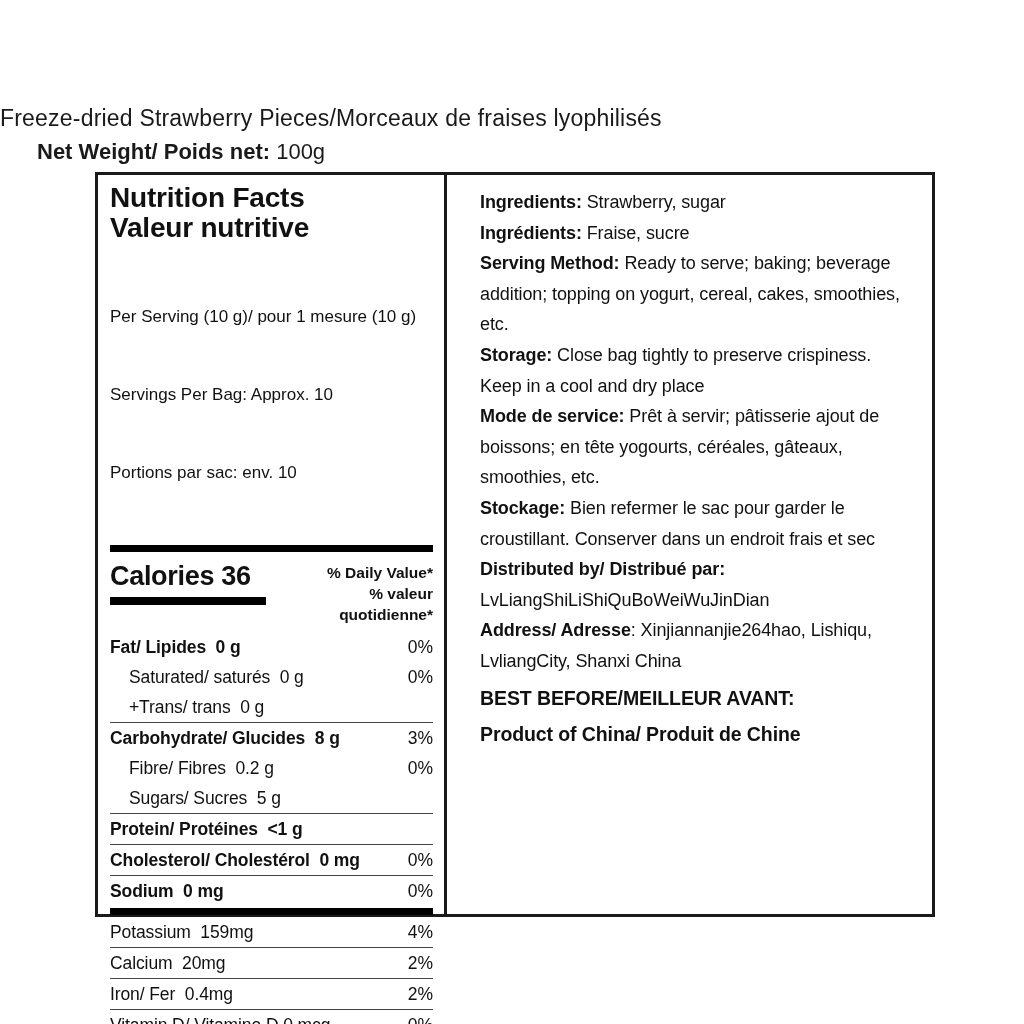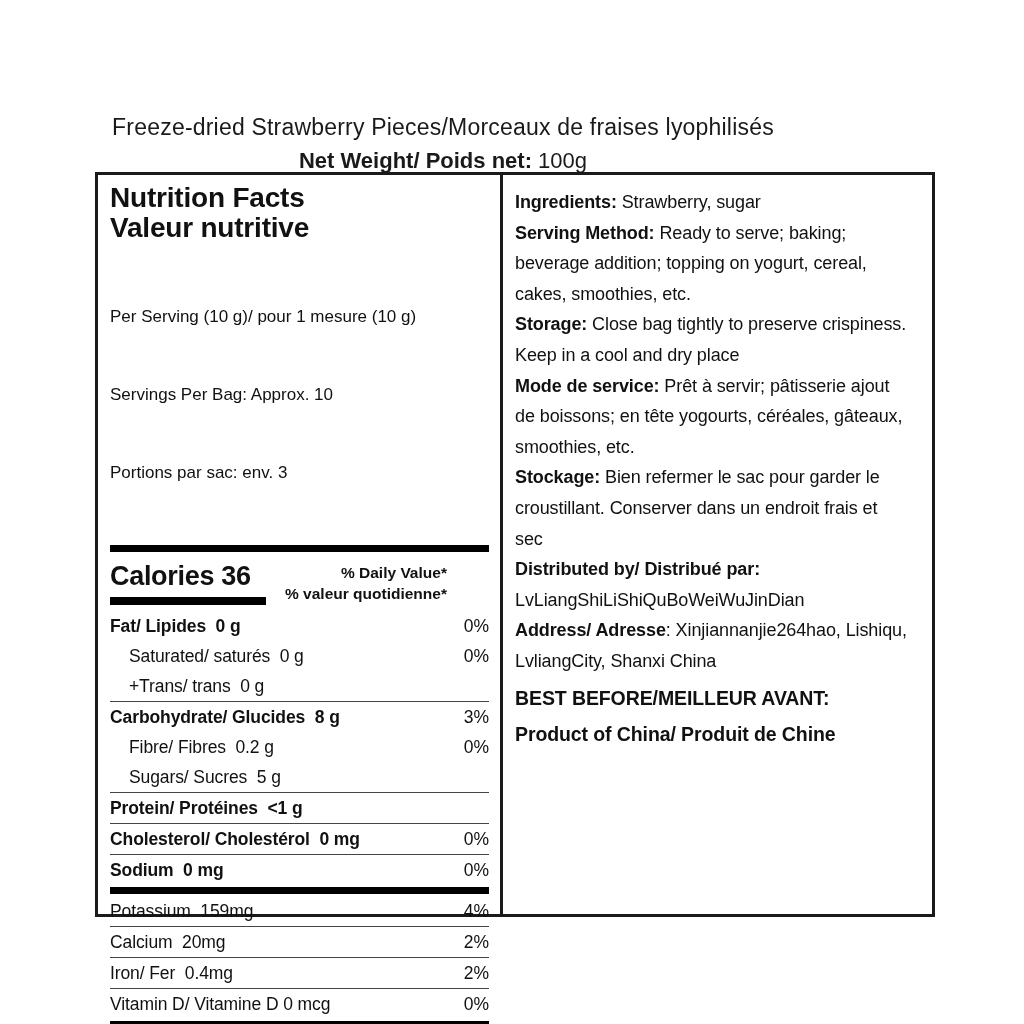--- a/index.html
+++ b/index.html
@@ -1,50 +1,50 @@
 <!DOCTYPE html>
 <html><head>
 <meta charset="utf-8">
 <style>
   html,body{margin:0;padding:0;}
   body{
     width:1024px;height:1024px;background:#ffffff;color:#111;
     font-family:"Liberation Sans","DejaVu Sans",sans-serif;
     position:relative;overflow:hidden;
   }
-  .title-wrap{position:absolute;top:114px;left:0;width:886px;text-align:center;}
+  .title-wrap{position:absolute;top:105px;left:0;width:886px;text-align:left;}
   .title-line1{font-size:23px;color:#1a1a1a;letter-spacing:.2px;}
-  .title-line2{font-size:22px;margin-top:7px;color:#1a1a1a;}
+  .title-line2{font-size:22px;margin-top:7px;color:#1a1a1a;margin-left:37px;}
   .title-line2 b{font-weight:700;}
 
   .label-box{
     position:absolute;left:95px;top:172px;width:840px;height:745px;
     border:3px solid #1a1a1a;display:flex;box-sizing:border-box;background:#fff;
   }
   .nf-panel{
-    width:405px;box-sizing:border-box;border-right:3px solid #1a1a1a;
+    width:349px;box-sizing:border-box;border-right:3px solid #1a1a1a;
     padding:8px 11px 8px 12px;display:flex;flex-direction:column;
   }
   .nf-heading{font-size:28px;font-weight:700;line-height:1.08;letter-spacing:-.2px;}
   .nf-serving{margin-top:9px;font-size:17px;line-height:1.53;white-space:pre-wrap;}
   .bar-thick{height:7px;background:#000;margin:7px 0 0 0;flex:none;}
   .cal-block{display:flex;align-items:flex-start;margin-top:9px;gap:19px;}
   .cal-left{font-size:27px;font-weight:700;letter-spacing:-.3px;}
   .cal-underline{height:8px;background:#000;margin-top:5px;width:156px;}
   .dv-right{text-align:right;font-size:15.5px;font-weight:700;line-height:1.35;padding-top:2px;}
   .nf-rows{margin-top:6px;}
   .nf-row{display:flex;justify-content:space-between;align-items:baseline;
     font-size:17.5px;padding:4.5px 0;white-space:pre-wrap;}
   .nf-row .lbl{letter-spacing:-.1px;}
   .nf-row .bold{font-weight:700;}
   .nf-row .ind{padding-left:19px;}
   .pct{font-size:17.5px;}
   .rule-thin{border-top:1.6px solid #444;}
 
-  .info-panel{flex:1;box-sizing:border-box;padding:12px 24px 10px 12px;}
+  .info-panel{flex:1;box-sizing:border-box;padding:12px 24px 10px 12px;margin-left:21px;}
   .ib{margin:0;font-size:18px;line-height:1.7;letter-spacing:-.1px;white-space:pre-wrap;}
   .ib b{font-weight:700;}
   .ib.large{font-size:19.5px;font-weight:700;margin-top:6px;line-height:1.55;}
 </style>
 </head>
 <body>
 
 <div class="title-wrap">
   <div class="title-line1">Freeze-dried Strawberry Pieces/Morceaux de fraises lyophilisés</div>
   <div class="title-line2"><b>Net Weight/ Poids net:</b><span> 100g</span></div>
@@ -52,21 +52,21 @@
 
 <div class="label-box">
 
   <div class="nf-panel">
     <div class="nf-heading">Nutrition Facts</div>
     <div class="nf-heading">Valeur nutritive</div>
 
     <div class="nf-serving">
       <div>Per Serving (10 g)/ pour 1 mesure (10 g)</div>
       <div>Servings Per Bag: Approx. 10</div>
-      <div>Portions par sac: env. 3</div>
+      <div>Portions par sac: env. 10</div>
     </div>
 
     <div class="bar-thick"></div>
 
     <div class="cal-block">
       <div>
         <div class="cal-left">Calories 36</div>
         <div class="cal-underline"></div>
       </div>
       <div class="dv-right">
@@ -97,20 +97,21 @@
       <div class="nf-row"><span class="lbl">Iron/ Fer  0.4mg</span><span class="pct">2%</span></div>
       <div class="rule-thin"></div>
       <div class="nf-row"><span class="lbl">Vitamin D/ Vitamine D 0 mcg</span><span class="pct">0%</span></div>
       <div class="bar-thick" style="margin:2px 0 0 0;"></div>
     </div>
 
   </div>
 
   <div class="info-panel">
     <p class="ib"><b>Ingredients:</b><span> Strawberry, sugar</span></p>
+    <p class="ib"><b>Ingrédients:</b><span> Fraise, sucre</span></p>
     <p class="ib"><b>Serving Method:</b><span> Ready to serve; baking; beverage addition; topping on yogurt, cereal, cakes, smoothies, etc.</span></p>
     <p class="ib"><b>Storage:</b><span> Close bag tightly to preserve crispiness. Keep in a cool and dry place</span></p>
     <p class="ib"><b>Mode de service:</b><span> Prêt à servir; pâtisserie ajout de boissons; en tête yogourts, céréales, gâteaux, smoothies, etc.</span></p>
     <p class="ib"><b>Stockage:</b><span> Bien refermer le sac pour garder le croustillant. Conserver dans un endroit frais et sec</span></p>
     <p class="ib"><b>Distributed by/ Distribué par:</b><span></span></p>
     <p class="ib"><b></b><span>LvLiangShiLiShiQuBoWeiWuJinDian</span></p>
     <p class="ib"><b>Address/ Adresse</b><span>: Xinjiannanjie264hao, Lishiqu, LvliangCity, Shanxi China</span></p>
     <p class="ib large"><b>BEST BEFORE/MEILLEUR AVANT:</b><span></span></p>
     <p class="ib large"><b>Product of China/ Produit de Chine</b><span></span></p>
   </div>

